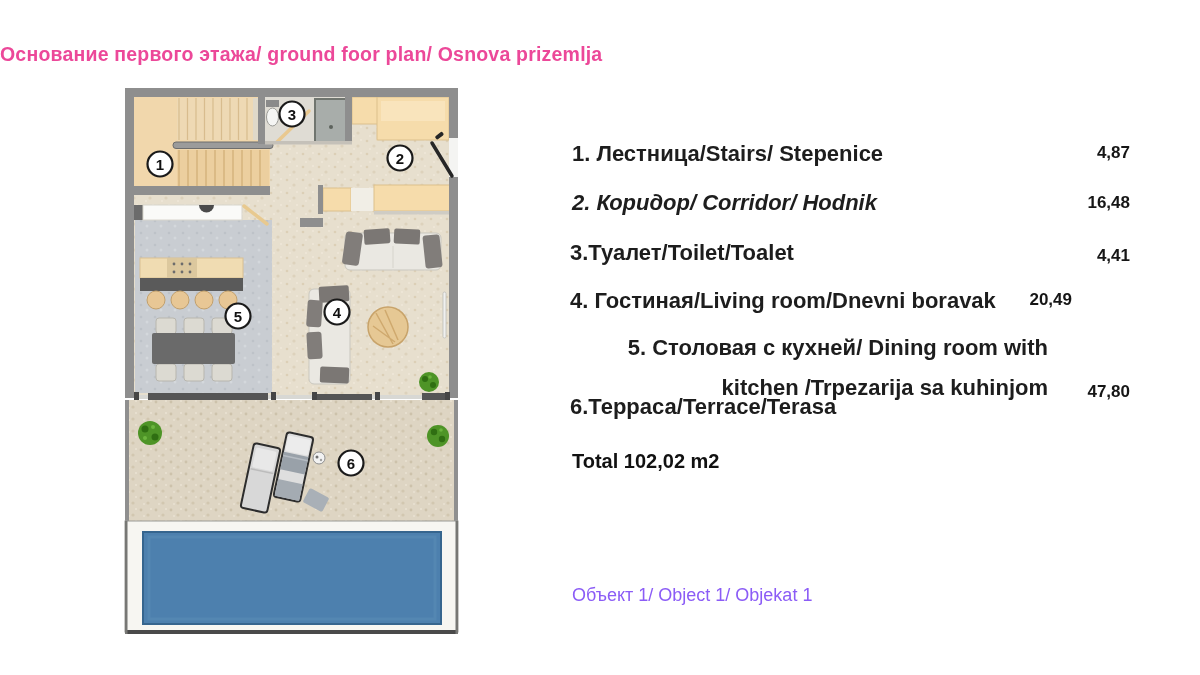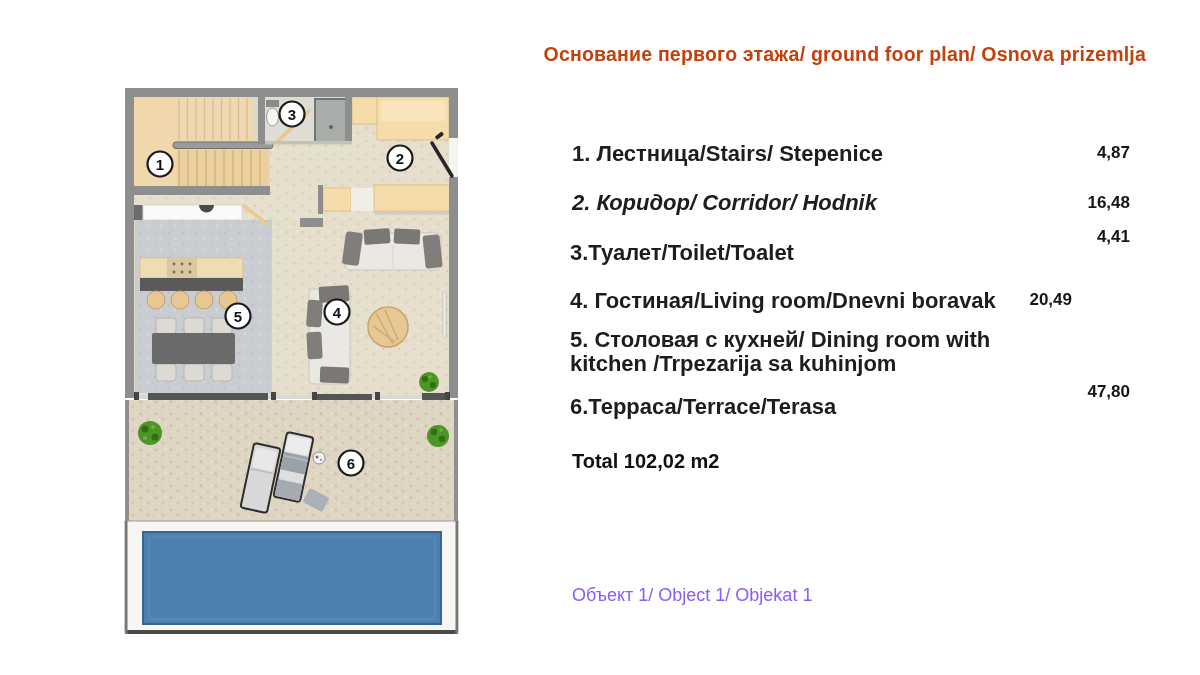--- a/index.html
+++ b/index.html
@@ -1,22 +1,22 @@
 <!DOCTYPE html>
 <html><head>
 <meta charset="utf-8">
 <style>
   html,body{margin:0;padding:0;}
   body{width:1200px;height:675px;position:relative;background:#ffffff;overflow:hidden;
        font-family:"Liberation Sans",sans-serif;}
   .abs{position:absolute;}
-  .title{left:0;top:43px;width:1146px;text-align:right;
-         font-size:19.5px;font-weight:700;color:#c2410c;letter-spacing:.2px;}
+  .title{left:0;top:43px;width:1146px;text-align:left;
+         font-size:19.5px;font-weight:700;color:#ec4899;letter-spacing:.2px;}
   .lbl{font-size:22px;font-weight:700;color:#1d1d1d;line-height:22px;white-space:nowrap;}
-  .lbl.two-line{white-space:normal;width:478px;line-height:24px;}
+  .lbl.two-line{white-space:normal;width:478px;line-height:40px;text-align:right;}
   .val{font-size:17px;font-weight:700;color:#161616;width:60px;text-align:right;}
   .total{font-size:20px;font-weight:700;color:#111;}
   .footer{font-size:18px;font-weight:400;color:#8b5cf6;}
   svg text{font-family:"Liberation Sans",sans-serif;}
   .roomnum{font-size:15px;font-weight:700;fill:#111;}
 </style>
 </head>
 <body>
 
 <div class="abs title">Основание первого этажа/ ground foor plan/ Osnova prizemlja</div>
@@ -240,21 +240,21 @@
   </g>
 </svg>
 
 <div class="abs lbl" style="left:572px;top:143px;">1. Лестница/Stairs/ Stepenice</div>
 <div class="abs val" style="left:1070px;top:143px;">4,87</div>
 
 <div class="abs lbl" style="left:572px;top:192px;font-style:italic;">2. Коридор/ Corridor/ Hodnik</div>
 <div class="abs val" style="left:1070px;top:193px;">16,48</div>
 
 <div class="abs lbl" style="left:570px;top:242px;">3.Туалет/Toilet/Toalet</div>
-<div class="abs val" style="left:1070px;top:227px;">4,41</div>
+<div class="abs val" style="left:1070px;top:246px;">4,41</div>
 
 <div class="abs lbl" style="left:570px;top:290px;">4. Гостиная/Living room/Dnevni boravak</div>
 <div class="abs val" style="left:1012px;top:290px;">20,49</div>
 
 <div class="abs lbl two-line" style="left:570px;top:328px;">5. Столовая с кухней/ Dining room with kitchen /Trpezarija sa kuhinjom</div>
 
 <div class="abs lbl" style="left:570px;top:396px;">6.Терраса/Terrace/Terasa</div>
 <div class="abs val" style="left:1070px;top:382px;">47,80</div>
 
 <div class="abs total" style="left:572px;top:450px;">Total 102,02 m2</div>

